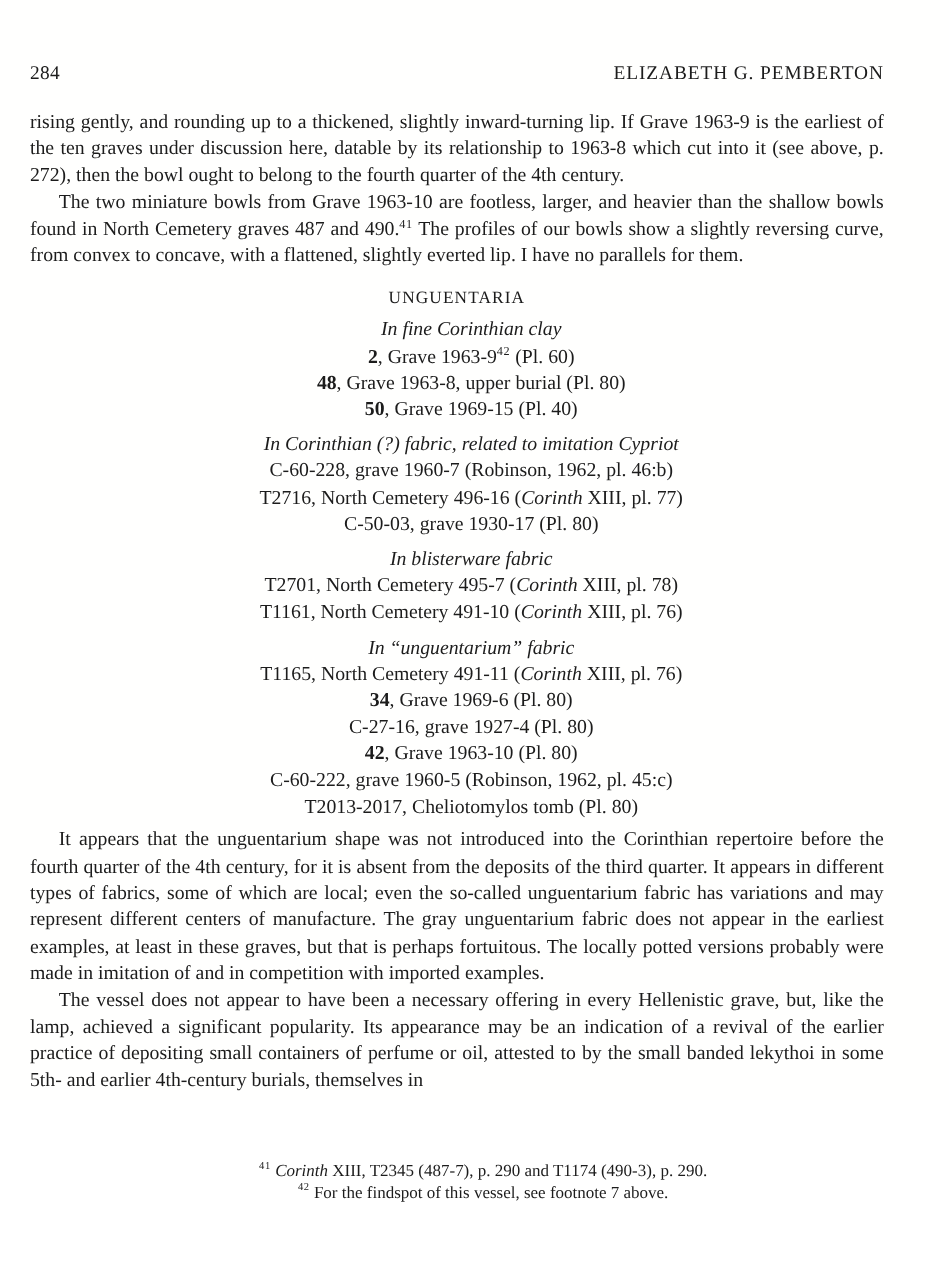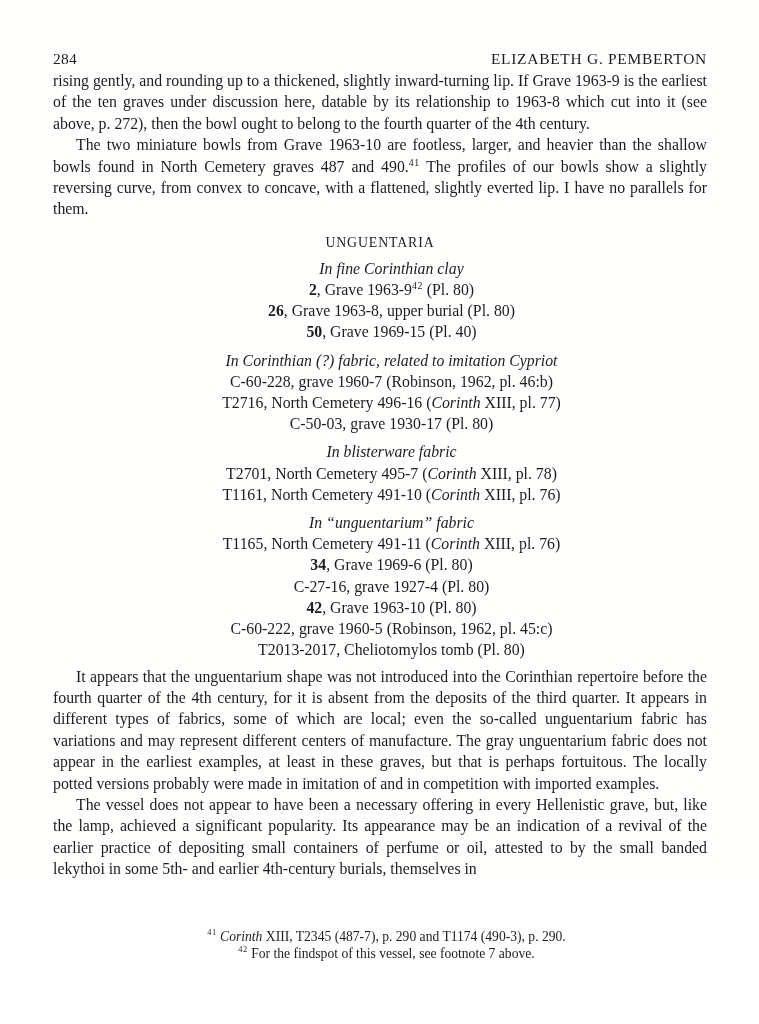--- a/index.html
+++ b/index.html
@@ -7,30 +7,30 @@
     width: 759px; height: 1024px;
     background: #ffffff;
     color: #1c1c1c;
     font-family: "Liberation Serif", "DejaVu Serif", serif;
     overflow: hidden;
   }
   .page {
     position: relative;
     width: 759px; height: 880px;
     box-sizing: border-box;
-    padding: 50px 52px 0 53px;
+    padding: 50px 52px 0 24px;
     background: #fffffe;
   }
   
   .running-head { position: relative; height: 20px; font-size: 15.5px; }
   .page-number { position: absolute; left: 0; top: 0; letter-spacing: 0.3px; }
   .head-title { position: absolute; left: 12px; right: 0; top: 0; text-align: right; letter-spacing: 0.7px; }
   
   .body-text {
-    margin-top: 0;
+    margin-top: 17px;
     font-size: 15.8px;
     line-height: 21.4px;
     text-align: justify;
   }
   p.para { margin: 0; }
   p.para.indent { text-indent: 23px; }
   .section-heading {
     font-size: 13.8px;
     font-weight: normal;
     letter-spacing: 0.9px;
@@ -66,22 +66,22 @@
   </header>
 
   <main class="body-text">
     <div id="paras-before">
         <p class="para"><span>rising gently, and rounding up to a thickened, slightly inward-turning lip. If Grave 1963-9 is the earliest of the ten graves under discussion here, datable by its relationship to 1963-8 which cut into it (see above, p. 272), then the bowl ought to belong to the fourth quarter of the 4th century.</span></p>
         <p class="para indent"><span>The two miniature bowls from Grave 1963-10 are footless, larger, and heavier than the shallow bowls found in North Cemetery graves 487 and 490.</span><sup>41</sup><span> The profiles of our bowls show a slightly reversing curve, from convex to concave, with a flattened, slightly everted lip. I have no parallels for them.</span></p>
       </div>
     <h2 class="section-heading">UNGUENTARIA</h2>
     <div id="catalog" class="catalog">
         <p class="group-header">In fine Corinthian clay</p>
-        <p class="catalog-line"><b>2</b><span>, Grave 1963-9</span><sup>42</sup><span> (Pl. 80)</span></p>
-        <p class="catalog-line"><b>26</b><span>, Grave 1963-8, upper burial (Pl. 80)</span></p>
+        <p class="catalog-line"><b>2</b><span>, Grave 1963-9</span><sup>42</sup><span> (Pl. 60)</span></p>
+        <p class="catalog-line"><b>48</b><span>, Grave 1963-8, upper burial (Pl. 80)</span></p>
         <p class="catalog-line"><b>50</b><span>, Grave 1969-15 (Pl. 40)</span></p>
         <p class="group-header">In Corinthian (?) fabric, related to imitation Cypriot</p>
         <p class="catalog-line"><span>C-60-228, grave 1960-7 (Robinson, 1962, pl. 46:b)</span></p>
         <p class="catalog-line"><span>T2716, North Cemetery 496-16 (</span><i>Corinth</i><span> XIII, pl. 77)</span></p>
         <p class="catalog-line"><span>C-50-03, grave 1930-17 (Pl. 80)</span></p>
         <p class="group-header">In blisterware fabric</p>
         <p class="catalog-line"><span>T2701, North Cemetery 495-7 (</span><i>Corinth</i><span> XIII, pl. 78)</span></p>
         <p class="catalog-line"><span>T1161, North Cemetery 491-10 (</span><i>Corinth</i><span> XIII, pl. 76)</span></p>
         <p class="group-header">In “unguentarium” fabric</p>
         <p class="catalog-line"><span>T1165, North Cemetery 491-11 (</span><i>Corinth</i><span> XIII, pl. 76)</span></p>

